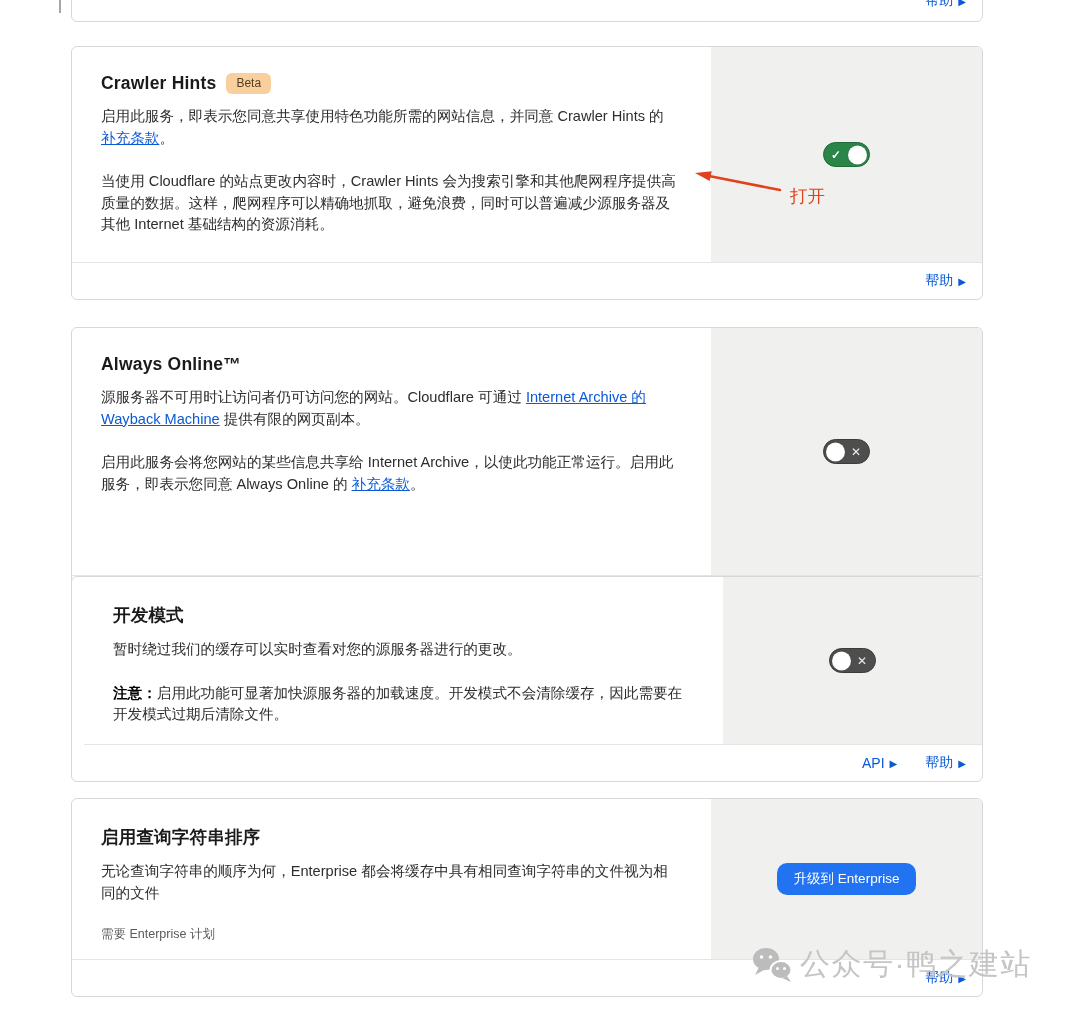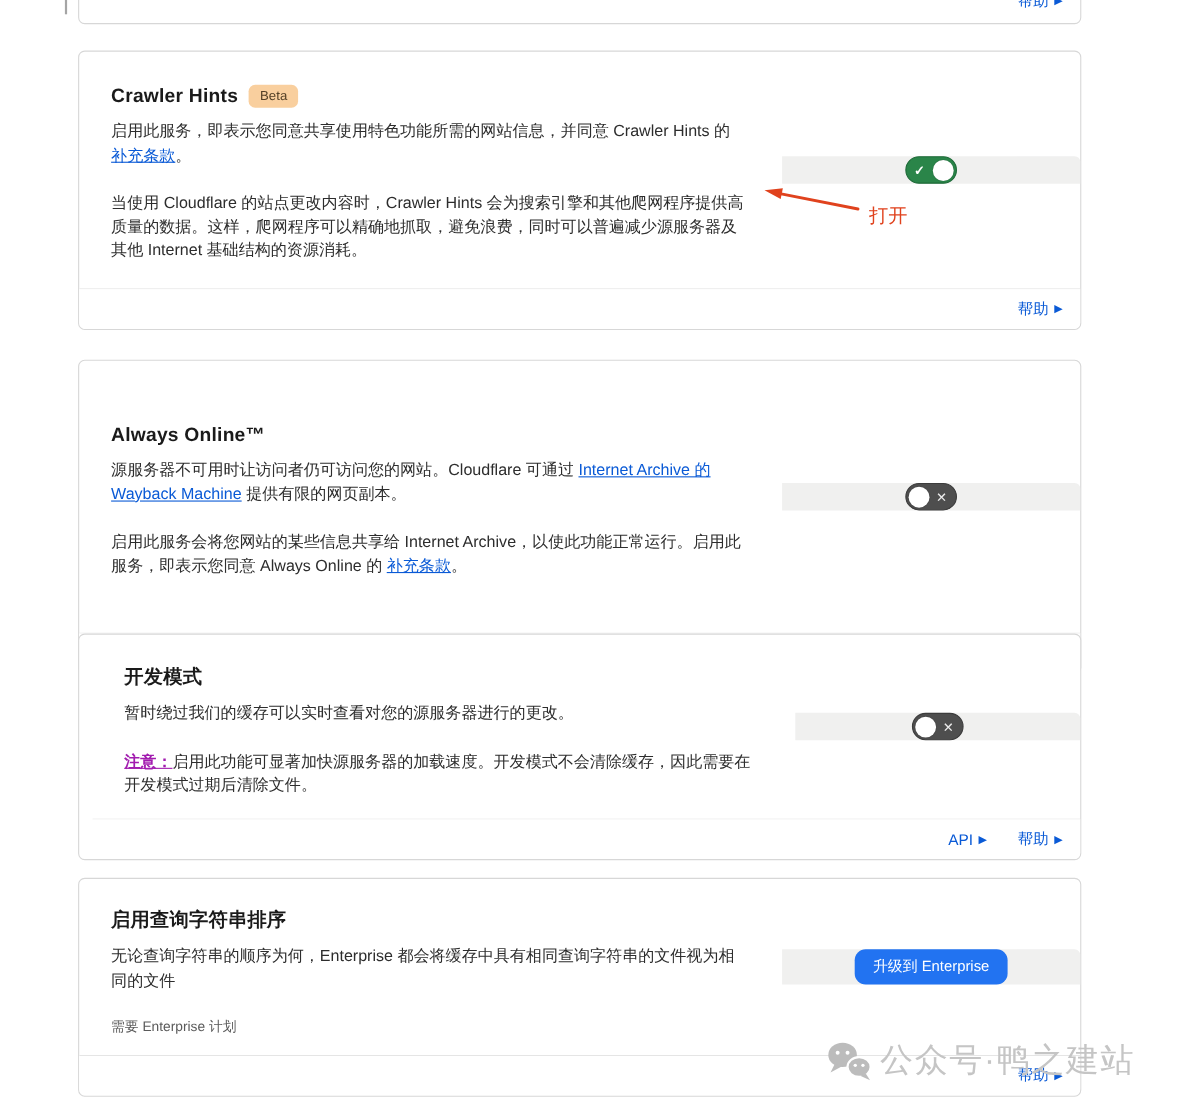--- a/index.html
+++ b/index.html
@@ -9,21 +9,21 @@
     font-family:"Liberation Sans", sans-serif;
     color:#2d2d2d;
   }
   .card {
     position:absolute; left:71px; width:912px;
     background:#fff;
     border:1px solid var(--card-border,#d7d7d7);
     border-radius:6px;
     display:flex; flex-direction:column;
   }
-  .card .main { flex:1; display:flex; min-height:0;align-items:center; }
+  .card .main { flex:1; display:flex; min-height:0; }
   .card .content { width:639px; padding:26px 32px 18px 29px; }
   .card .side {
     flex:1; background:var(--panel-gray,#f0f0ef);
     border-radius:0 5px 0 0;
     display:flex; align-items:center; justify-content:center;
   }
   .card .footer {
     height:37px; flex:0 0 37px;
     border-top:1px solid var(--divider,#e5e5e5);
     display:flex; align-items:center; justify-content:flex-end;
@@ -32,21 +32,21 @@
   }
   .title-row { display:flex; align-items:center; gap:10px; margin-bottom:12px; }
   .card-title { font-size:17.5px; font-weight:700; color:#1a1a1a; letter-spacing:.2px; }
   .badge {
     background:var(--badge-bg,#f9cf9e); color:var(--badge-text,#544027);
     font-size:12px; line-height:1; padding:4px 10px 5px; border-radius:6px;
   }
   .card p { font-size:14.6px; line-height:21.5px; color:#2d2d2d; margin-bottom:22px; }
   .card p:last-child { margin-bottom:0; }
   .inline-link { color:var(--accent-blue,#0a5ad6); text-decoration:underline; cursor:pointer; }
-  .note-label { font-weight:700; color:#a21caf;text-decoration:underline; }
+  .note-label { font-weight:700; color:#000000; }
   .req { font-size:12.5px; color:#5a5a5a; margin-top:14px; }
   .flink {
     color:var(--accent-blue,#0a5ad6); font-size:14px; text-decoration:none;
     display:flex; align-items:center; gap:5px; cursor:pointer;
   }
   .flink .tri { font-size:10px; line-height:1; padding-top:1px; }
   
   .toggle {
     width:47px; height:25px; border-radius:13px; position:relative; cursor:pointer;
     display:flex; align-items:center;

